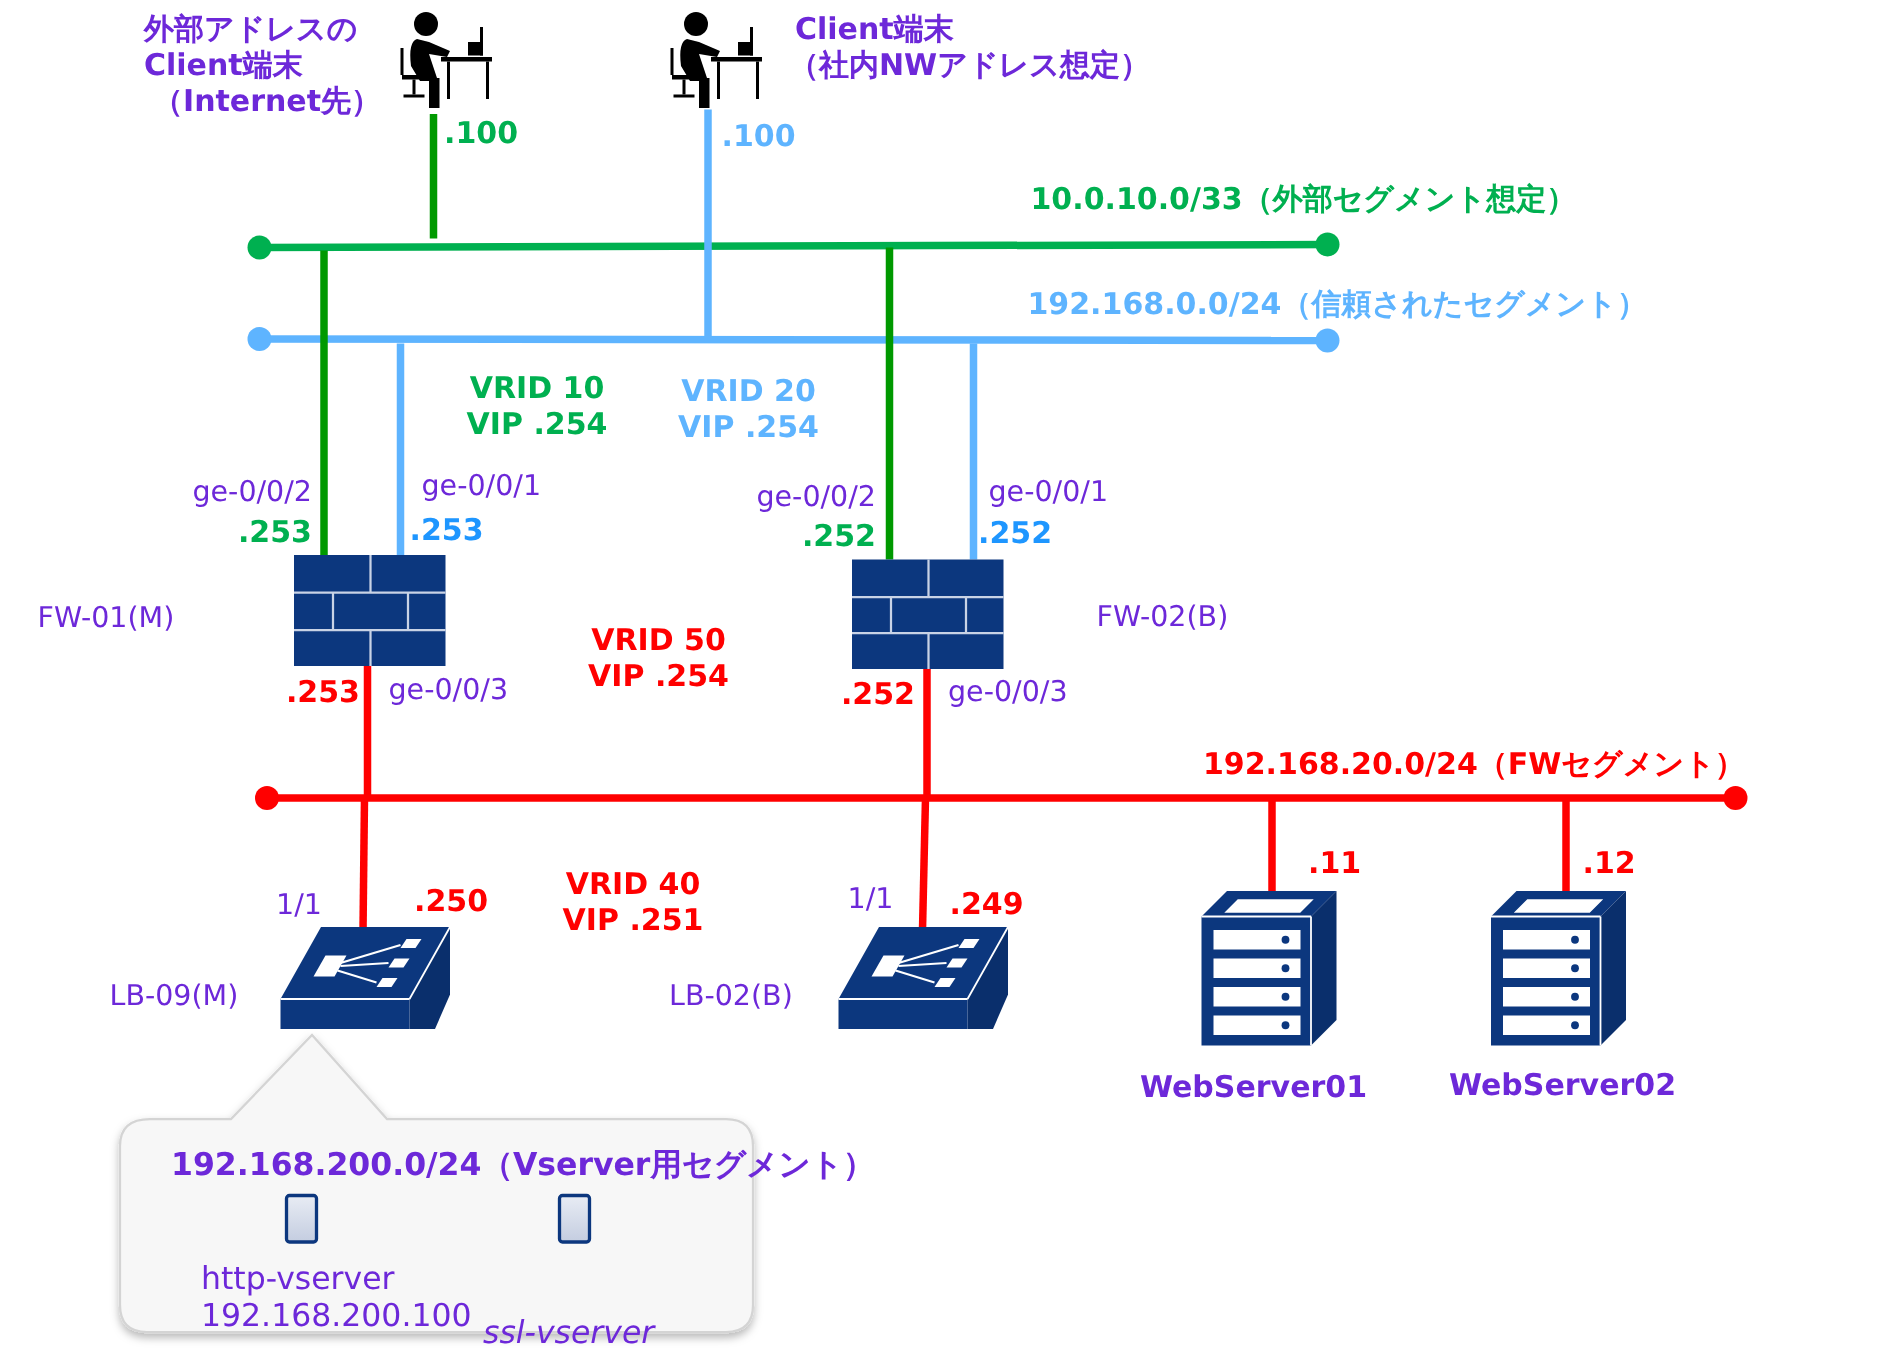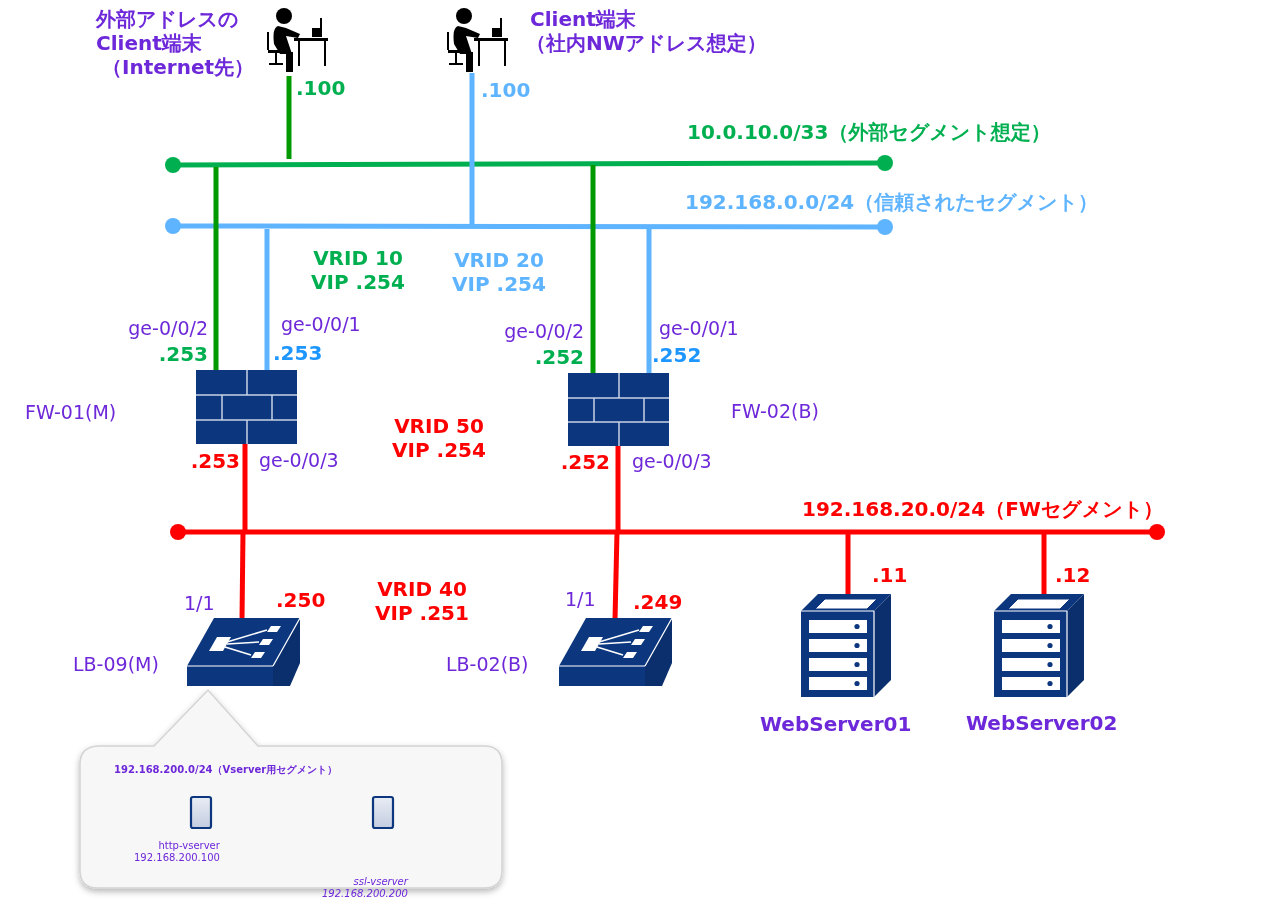--- a/index.html
+++ b/index.html
@@ -8,21 +8,21 @@
   svg#diagram { position:absolute; left:0; top:0; }
   .t { position:absolute; white-space:nowrap; line-height:1.2; }
   .b { font-weight:bold; }
   .black { color:#6d28d9; }
   .green { color:#00b050; }
   .blue  { color:#5eb4ff; }
   .blue2 { color:#1e96ff; }
   .red   { color:#ff0000; }
   .f20 { font-size:20px; }
   .f19 { font-size:19px; }
-  .f15 { font-size:10px;text-align:right; }
+  .f15 { font-size:21px; }
   .right { text-align:right; }
   .center { text-align:center; }
 </style>
 </head>
 <body>
 
 <svg id="diagram" width="1261" height="899" viewBox="0 0 1261 899">
   <defs>
     <filter id="shadow" x="-10%" y="-10%" width="120%" height="130%">
       <feDropShadow dx="0" dy="3" stdDeviation="3" flood-color="#000" flood-opacity="0.28"></feDropShadow>

